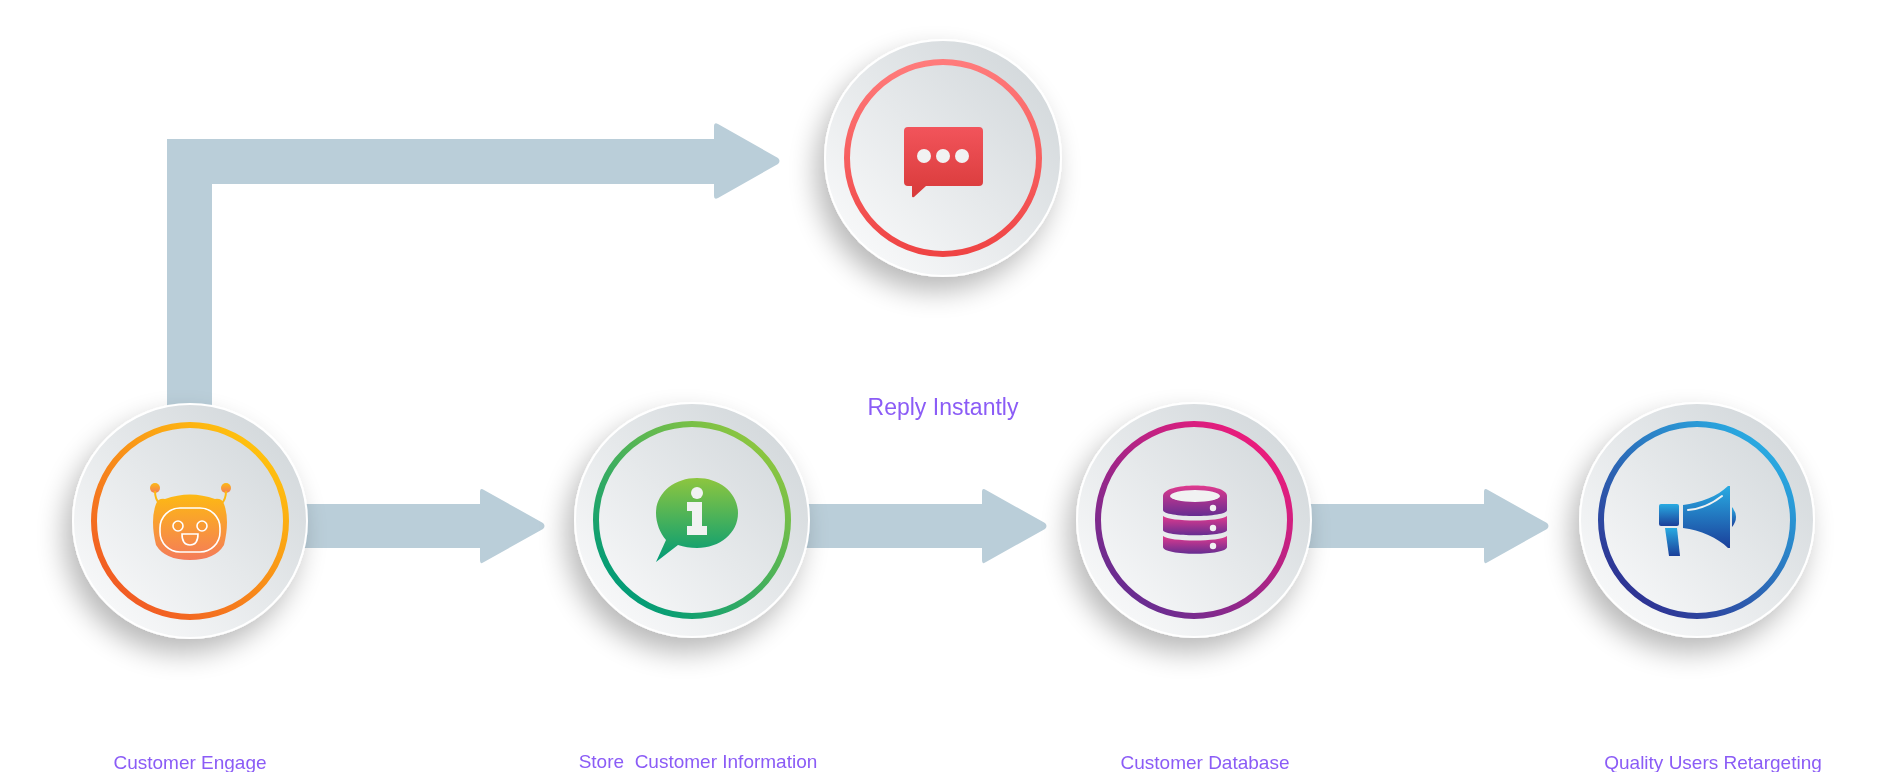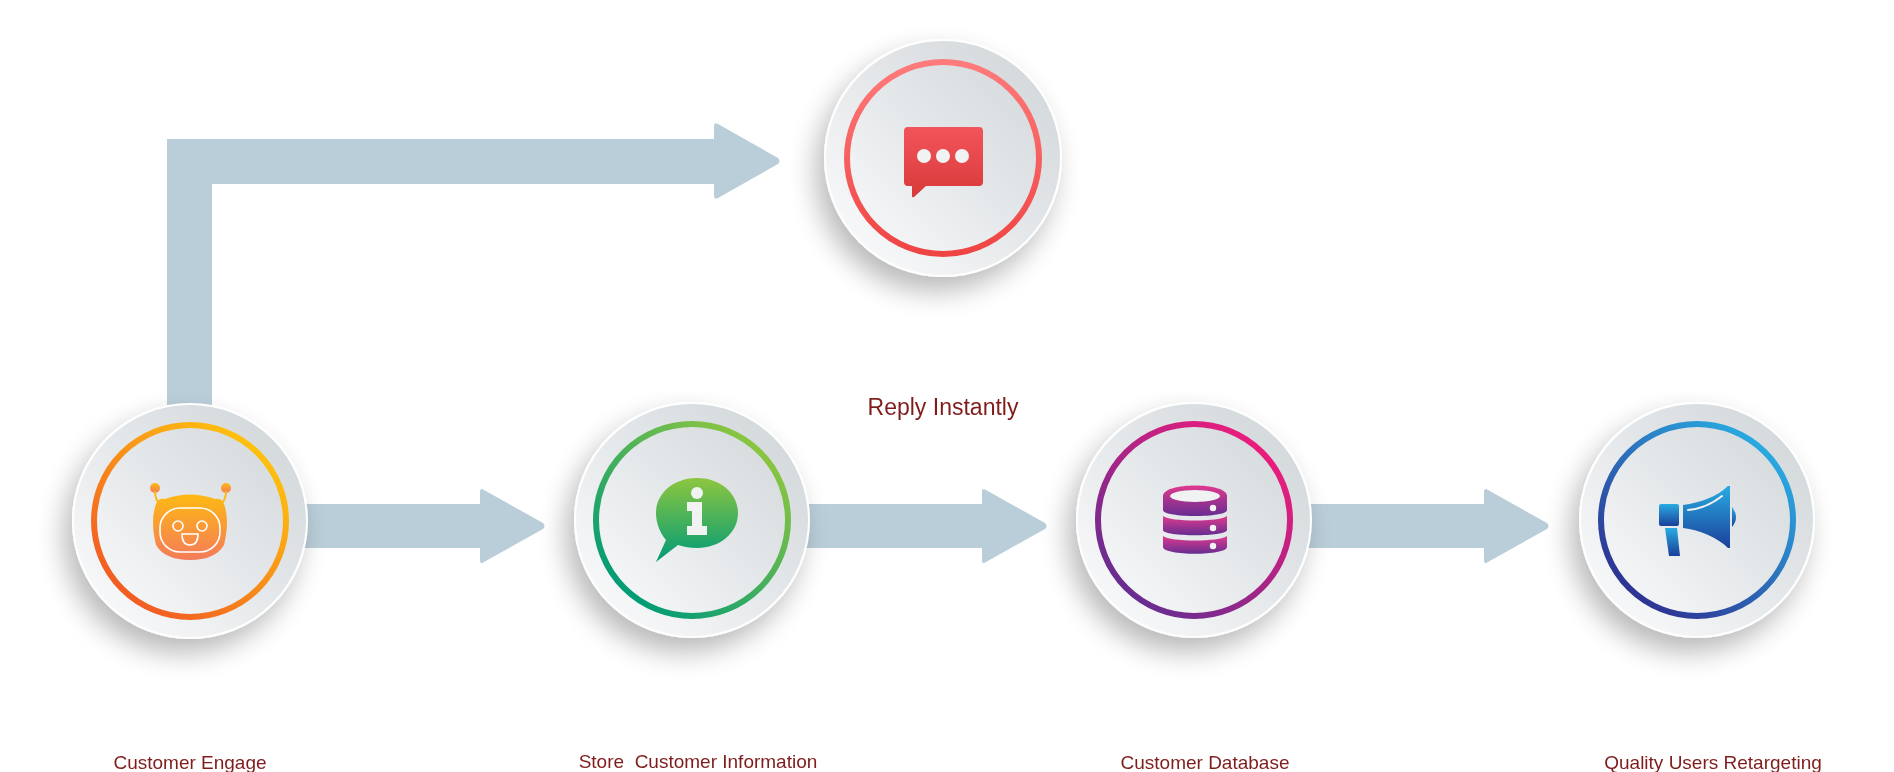--- a/index.html
+++ b/index.html
@@ -1,18 +1,18 @@
 <!DOCTYPE html>
 <html><head>
 <meta charset="utf-8">
 <style>
   html, body { margin: 0; padding: 0; background: #ffffff; }
   body { width: 1894px; height: 772px; position: relative; overflow: hidden; font-family: "Liberation Sans", "DejaVu Sans", sans-serif; }
   #diagram { position: absolute; left: 0; top: 0; width: 1894px; height: 772px; }
-  .label { position: absolute; text-align: right; color: #7f1d1d; font-size: 19px; line-height: 38px; white-space: pre; transform: translateX(-50%); }
+  .label { position: absolute; text-align: right; color: #8b5cf6; font-size: 19px; line-height: 38px; white-space: pre; transform: translateX(-50%); }
   .label.big { font-size: 23px; line-height: 40px; }
 </style>
 </head>
 <body>
 
 <svg id="diagram" width="1894" height="772" viewBox="0 0 1894 772" xmlns="http://www.w3.org/2000/svg">
   <defs>
     <linearGradient id="discGrad" x1="0.15" y1="0.85" x2="0.85" y2="0.15">
       <stop offset="0" stop-color="#F6F7F8"></stop>
       <stop offset="1" stop-color="#D5DADD"></stop>

